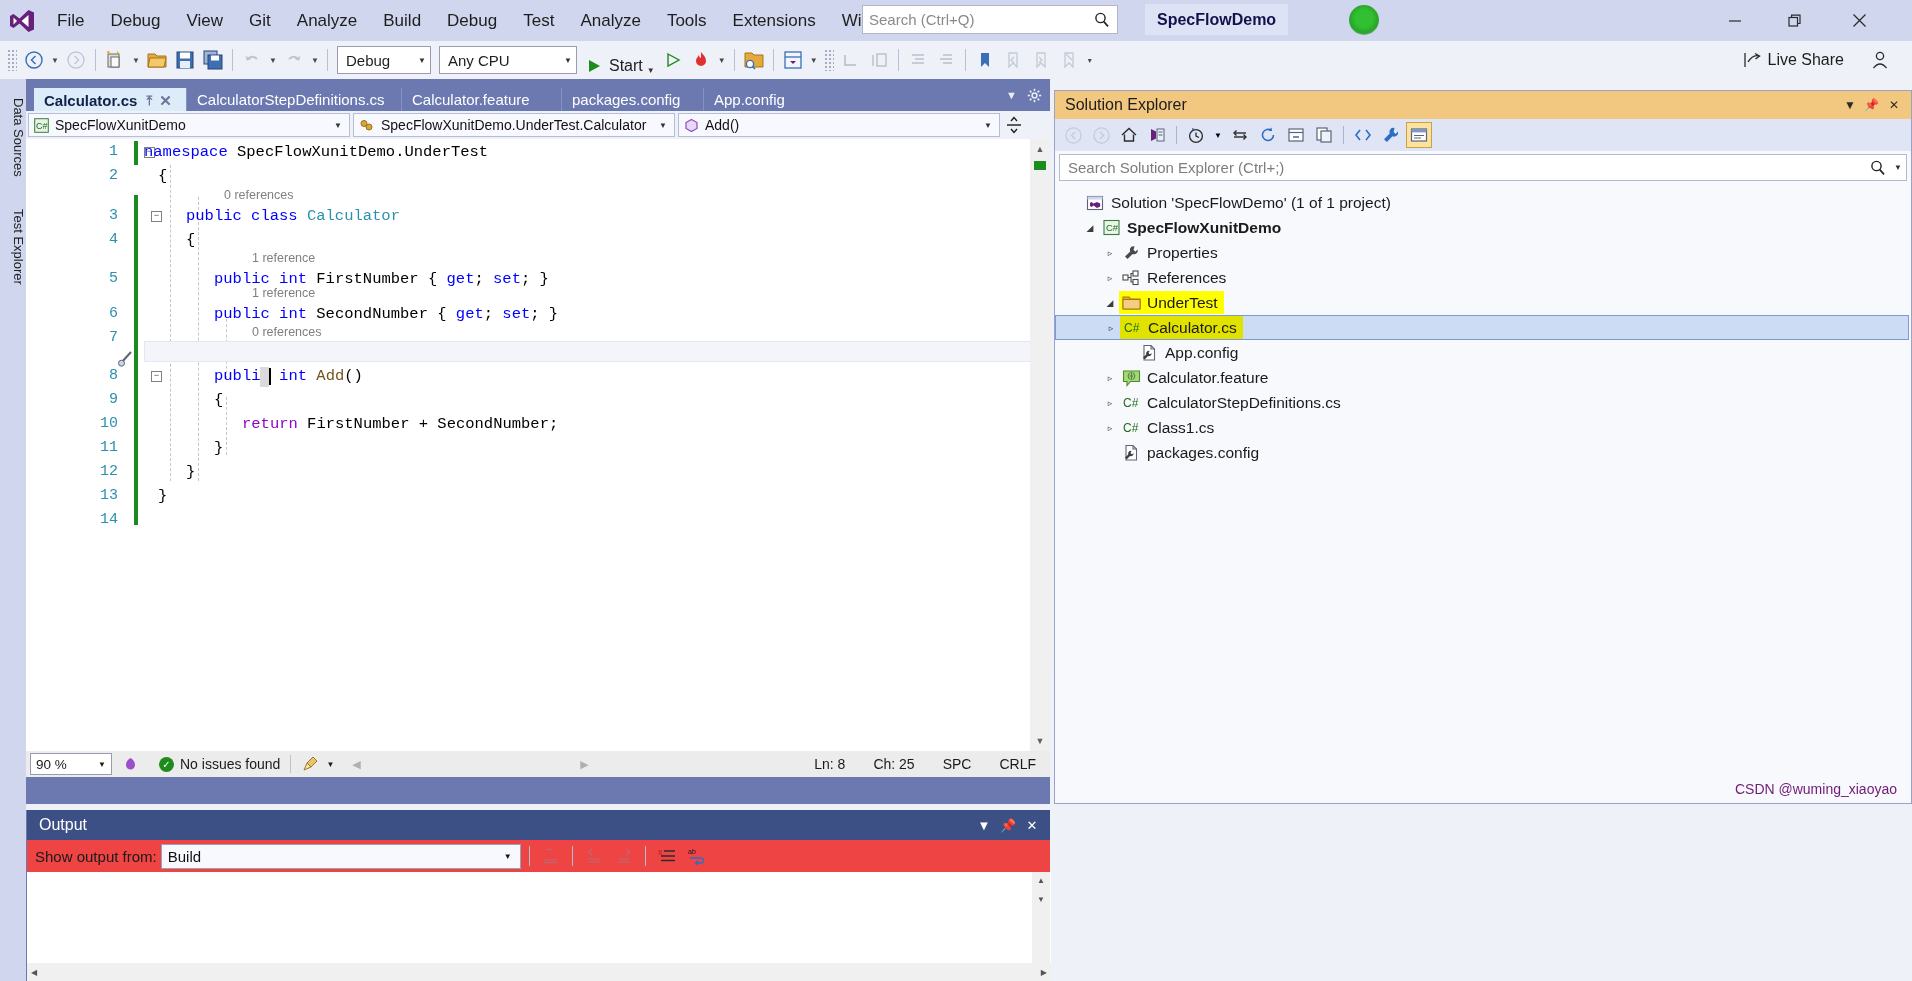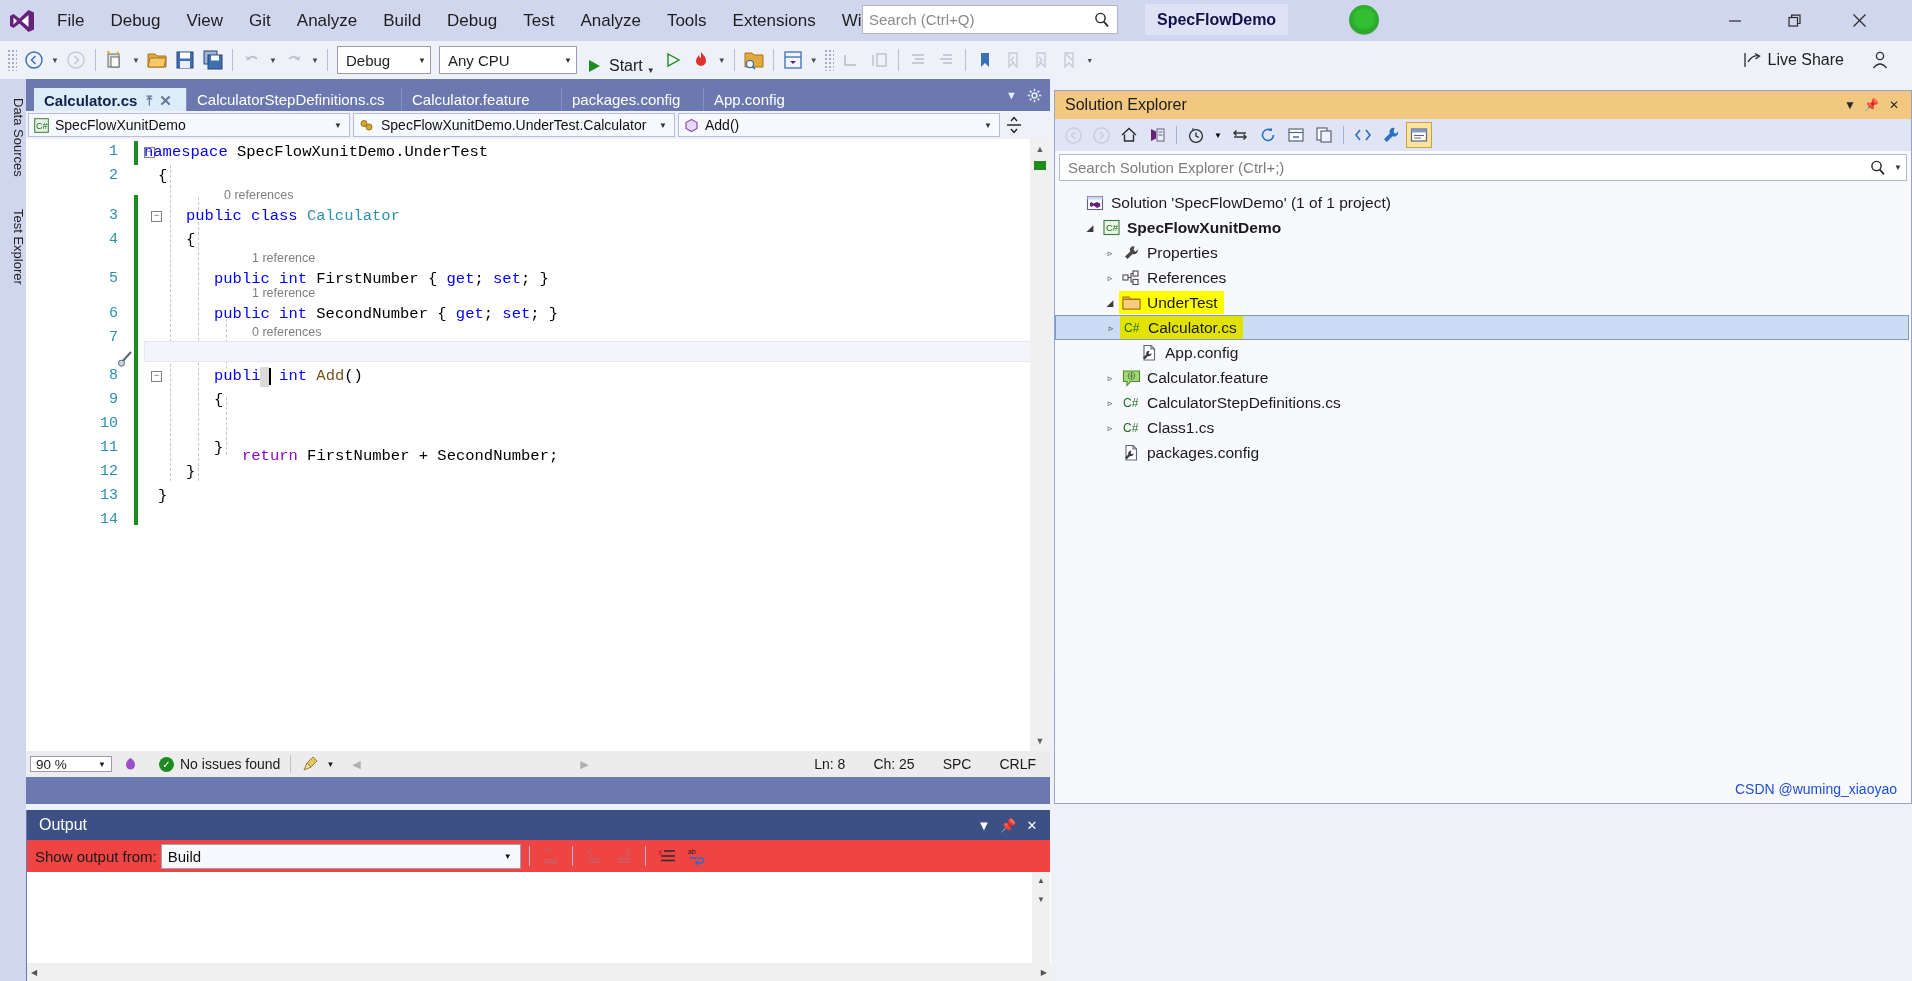--- a/index.html
+++ b/index.html
@@ -184,21 +184,21 @@
   .vscroll-thumb {
     position: absolute; left: 4px; top: 22px; width: 12px; height: 192px; background: #1d8b1d;
   }
   .vscroll-mark { position: absolute; left: 4px; top: 238px; width: 14px; height: 3px; background: #0b2fd0; }
 
   .editor-status {
     position: absolute; left: 0; top: 672px; width: 1024px; height: 26px;
     background: #ececed; display: flex; align-items: center; font-size: 14px; color: #1a1a1a;
   }
   .zoom-combo {
-    width: 82px; height: 16px; margin-left: 4px; background: #ffffff; border: 1px solid #9a9ab0;
+    width: 82px; height: 22px; margin-left: 4px; background: #ffffff; border: 1px solid #9a9ab0;
     display: flex; align-items: center; padding: 0 2px 0 5px; font-size: 13.5px;
   }
   .zoom-combo .z { flex: 1; }
   .zoom-combo .dd { font-size: 8px; padding: 0 3px; }
   .es-item { display: flex; align-items: center; gap: 6px; padding: 0 10px; }
   .es-sep { width: 1px; height: 18px; background: #c2c2c2; }
   .es-arrow { color: #b0b0b0; font-size: 11px; padding: 0 8px; }
   .es-right { margin-left: auto; display: flex; align-items: center; }
   .es-right > div { padding: 0 14px; }
   .check-ok { width: 15px; height: 15px; border-radius: 50%; background: #1d8b1d;
@@ -281,21 +281,21 @@
     position: absolute; left: 0; width: 18px; height: 17px;
     display: flex; align-items: center; justify-content: center; font-size: 8px; color: #555;
   }
   .out-scroll .up { top: 0; } .out-scroll .dn { top: 19px; }
   .out-hscroll {
     position: absolute; left: 0; bottom: 0; width: 1024px; height: 18px; background: #f0f0f0;
     display: flex; align-items: center; justify-content: space-between; padding: 0 4px;
     font-size: 8px; color: #555;
   }
   .watermark {
-    position: absolute; right: 14px; bottom: 6px; font-size: 14px; color: #1d4ed8;
+    position: absolute; right: 14px; bottom: 6px; font-size: 14px; color: #701a75;
   }
   
   .mini-scroll {
     position: absolute; left: 1030px; top: 170px; width: 22px; height: 500px; background: #f0f0f0;
   }
 </style>
 </head>
 <body>
 
 <div class="app">
@@ -655,21 +655,21 @@
 
       <div class="codetext">
         <div class="ln-row" style="top:4px;"><span class="kw">namespace</span> SpecFlowXunitDemo.UnderTest</div>
         <div class="ln-row" style="top:28px; left:14px;">{</div>
         <div class="ln-row" style="top:68px; left:42px;"><span class="kw">public class</span> <span class="ty">Calculator</span></div>
         <div class="ln-row" style="top:92px; left:42px;">{</div>
         <div class="ln-row" style="top:131px; left:70px;"><span class="kw">public int</span> FirstNumber { <span class="kw">get</span>; <span class="kw">set</span>; }</div>
         <div class="ln-row" style="top:166px; left:70px;"><span class="kw">public int</span> SecondNumber { <span class="kw">get</span>; <span class="kw">set</span>; }</div>
         <div class="ln-row" style="top:228px; left:70px;"><span class="kw">public int</span> <span class="mth">Add</span>()</div>
         <div class="ln-row" style="top:252px; left:70px;">{</div>
-        <div class="ln-row" style="top:276px; left:98px;margin-top:32px;"><span class="ctl">return</span> FirstNumber + SecondNumber;</div>
+        <div class="ln-row" style="top:276px; left:98px;"><span class="ctl">return</span> FirstNumber + SecondNumber;</div>
         <div class="ln-row" style="top:300px; left:70px;">}</div>
         <div class="ln-row" style="top:324px; left:42px;">}</div>
         <div class="ln-row" style="top:348px; left:14px;">}</div>
       </div>
       <div class="sel-paren" style="left:234px; top:228px; width:9px; height:20px;"></div>
       <div class="cursor" style="left:243px; top:229px;"></div>
     </div>
 
     <div class="vscroll-editor">
       <div class="up">▲</div>

